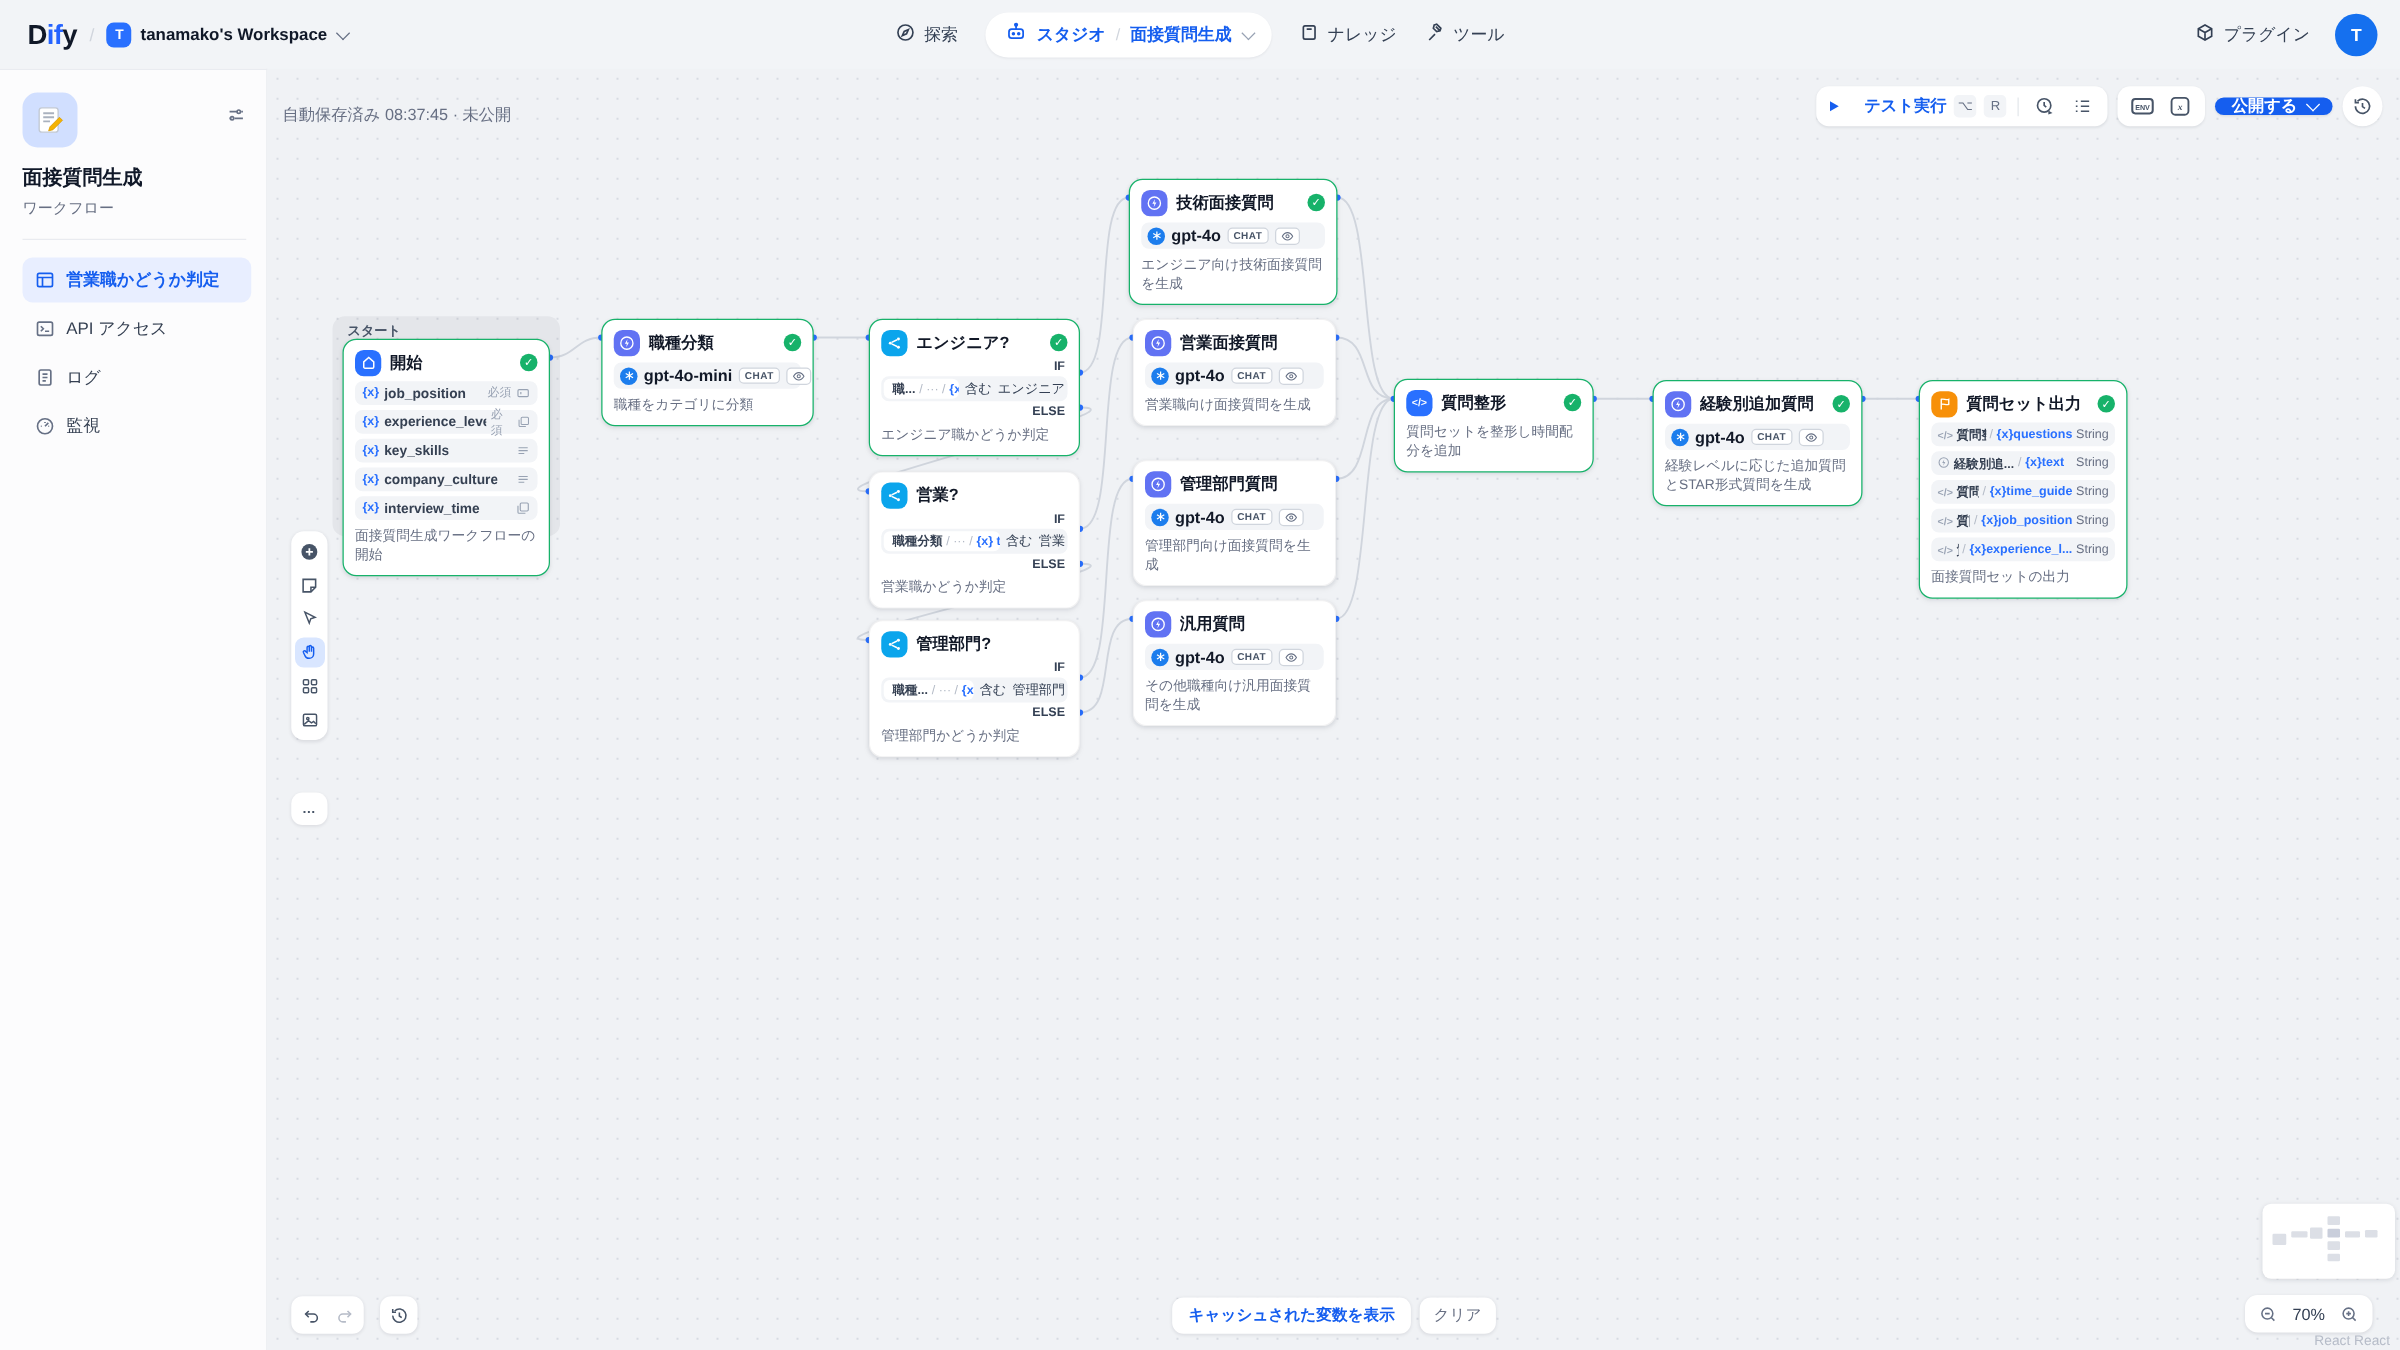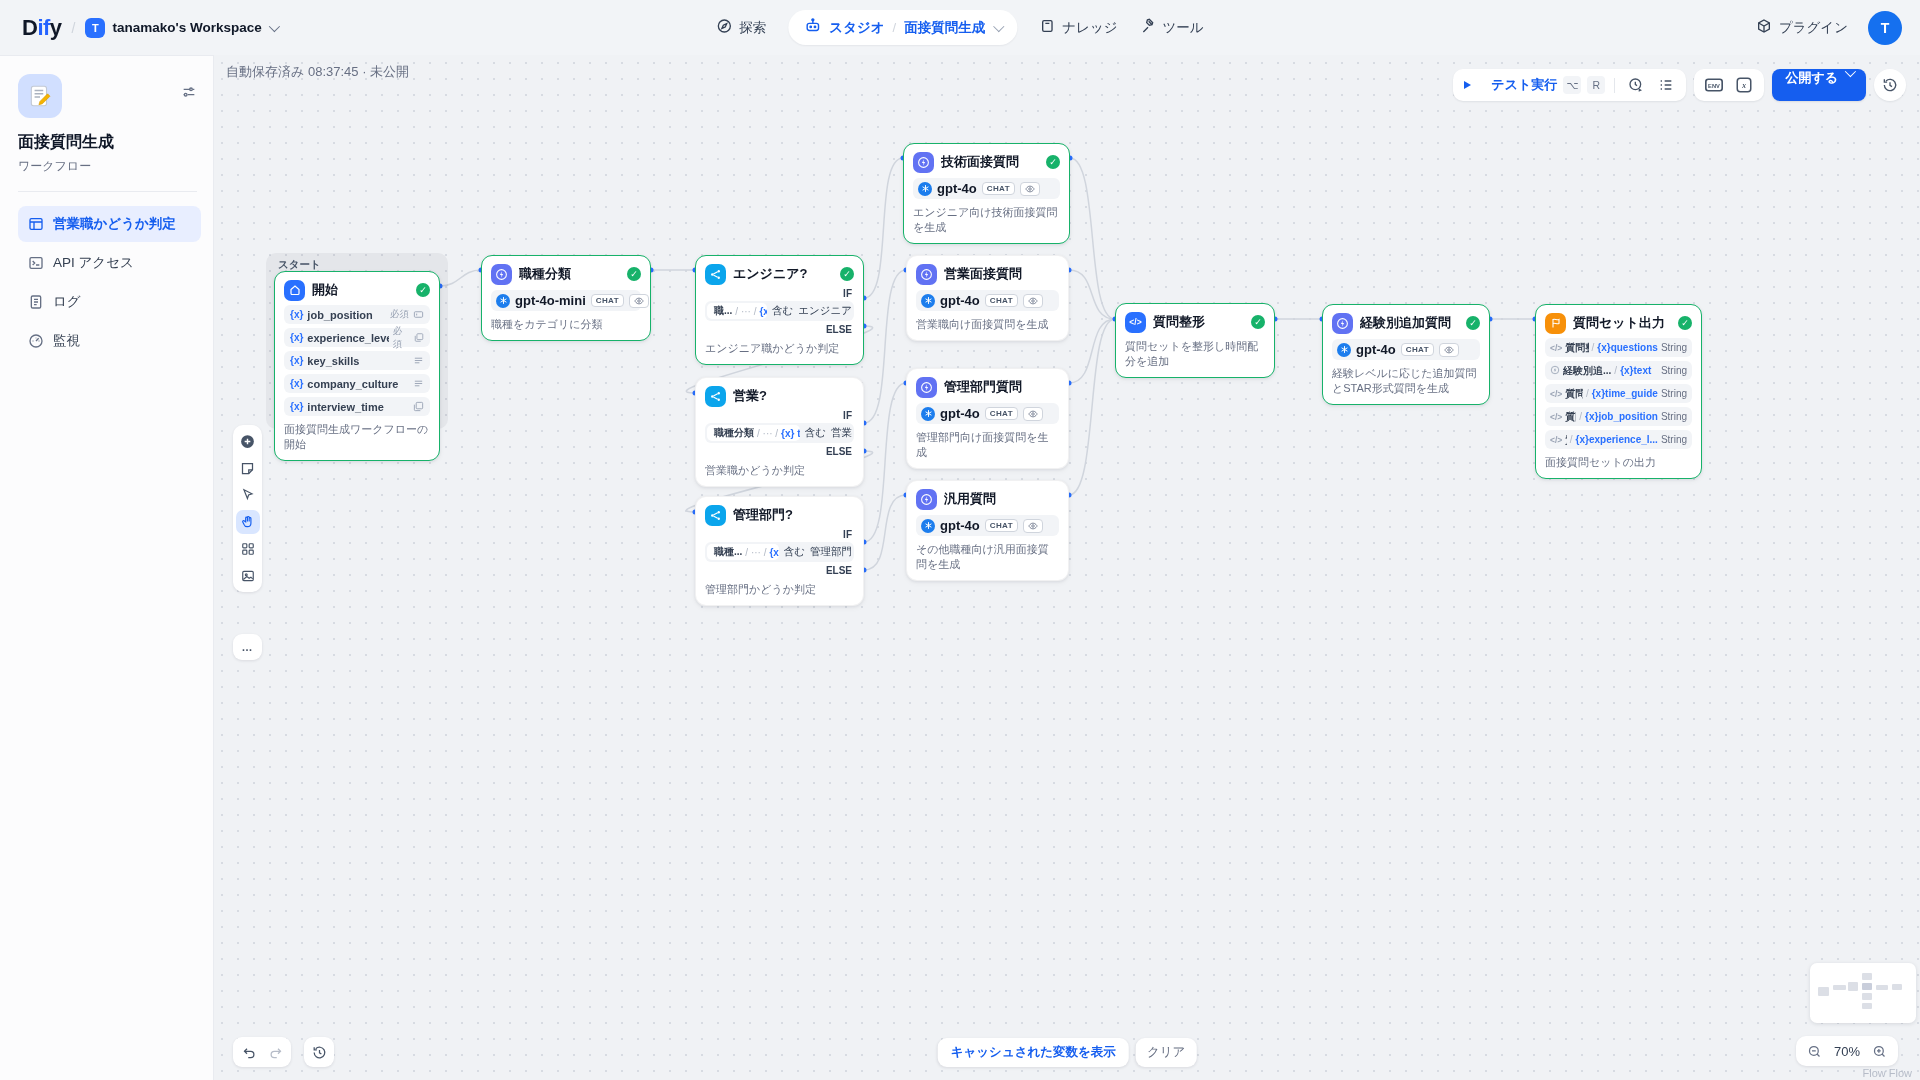--- a/index.html
+++ b/index.html
@@ -34,31 +34,31 @@
   .app-type { margin-top:5px; font-size:12px; color:#676f83; }
   .side-div { height:1px; background:#e9ebf0; margin:16px 4px 14px 0; }
   .menu-item { display:flex; align-items:center; gap:9px; height:36px; border-radius:8px; padding:0 10px; font-size:13.5px; font-weight:500; color:#354052; cursor:pointer; margin-bottom:3px; }
   .menu-item svg { stroke:#667085; }
   .menu-item.active { background:#e8eeff; color:#155eef; font-weight:700; }
   .menu-item.active svg { stroke:#155eef; }
 
   
   .canvas { position:absolute; top:55px; left:214px; right:0; bottom:0; background:#f0f2f5;
     background-image:radial-gradient(circle,#d7dbe2 1px,transparent 1.2px); background-size:16px 16px; }
-  .autosave { position:absolute; left:12px; top:8px; font-size:13px; color:#676f83;text-align:center; }
+  .autosave { position:absolute; left:12px; top:28px; font-size:13px; color:#676f83;text-align:center; }
   .edges { position:absolute; inset:0; pointer-events:none; }
 
   
   .tr-controls { position:absolute; top:14px; right:14px; display:flex; align-items:center; gap:8px; }
   .ctrl-pill { display:flex; align-items:center; background:#fff; border-radius:10px; height:32px; padding:0 8px; box-shadow:0 1px 2px rgba(16,24,40,.08); gap:6px; }
   .testrun { color:#155eef; font-size:13px; font-weight:600; white-space:nowrap; cursor:pointer; display:flex; align-items:center; gap:18px; }
   .keycap { background:#f2f4f7; border-radius:4px; min-width:18px; height:18px; padding:0 3px; font-size:10.5px; color:#667085; display:flex; align-items:center; justify-content:center; }
   .vdiv { width:1px; height:15px; background:#e4e7ec; margin:0 3px; }
   .icon-btn { width:24px; height:24px; display:flex; align-items:center; justify-content:center; border-radius:6px; cursor:pointer; }
-  .publish-btn { background:#155eef; color:#fff; height:32px; border-radius:8px; padding:0 13px; display:flex; align-items:flex-start; gap:7px; font-size:13px; font-weight:600; cursor:pointer; box-shadow:0 1px 2px rgba(16,24,40,.1); }
+  .publish-btn { background:#155eef; color:#fff; height:14px; border-radius:8px; padding:0 13px; display:flex; align-items:center; gap:7px; font-size:13px; font-weight:600; cursor:pointer; box-shadow:0 1px 2px rgba(16,24,40,.1); }
   .publish-btn .chev { border-color:#fff; }
   .circle-btn { width:32px; height:32px; border-radius:50%; background:#fff; box-shadow:0 1px 2px rgba(16,24,40,.08); display:flex; align-items:center; justify-content:center; cursor:pointer; }
 
   
   .group { position:absolute; background:rgba(16,24,40,.05); border-radius:10px; }
   .group-label { position:absolute; font-size:10.5px; font-weight:600; color:#475467; }
   .node { position:absolute; background:#fff; border-radius:11px; border:1px solid rgba(16,24,40,.06);
     box-shadow:0 1px 3px rgba(16,24,40,.08),0 2px 6px rgba(16,24,40,.04); padding:7px 9px 8px; cursor:pointer; }
   .node.done { border:1.5px solid #17b26a; }
   .nhead { display:flex; align-items:center; gap:7px; height:22px; }
@@ -792,15 +792,15 @@
         </svg>
       </span>
     <span class="zoom-val">70%</span>
     <span class="icon-btn" style="width:18px;height:18px;">
         <svg width="15" height="15" viewBox="0 0 24 24" fill="none" stroke="#667085" stroke-width="2">
           <circle cx="11" cy="11" r="7"></circle>
           <path d="M8 11h6M11 8v6M16 16l4 4"></path>
         </svg>
       </span>
   </div>
-  <div class="watermark">Flow Flow</div>
+  <div class="watermark">React React</div>
 
 </div>
 
 </body></html>

